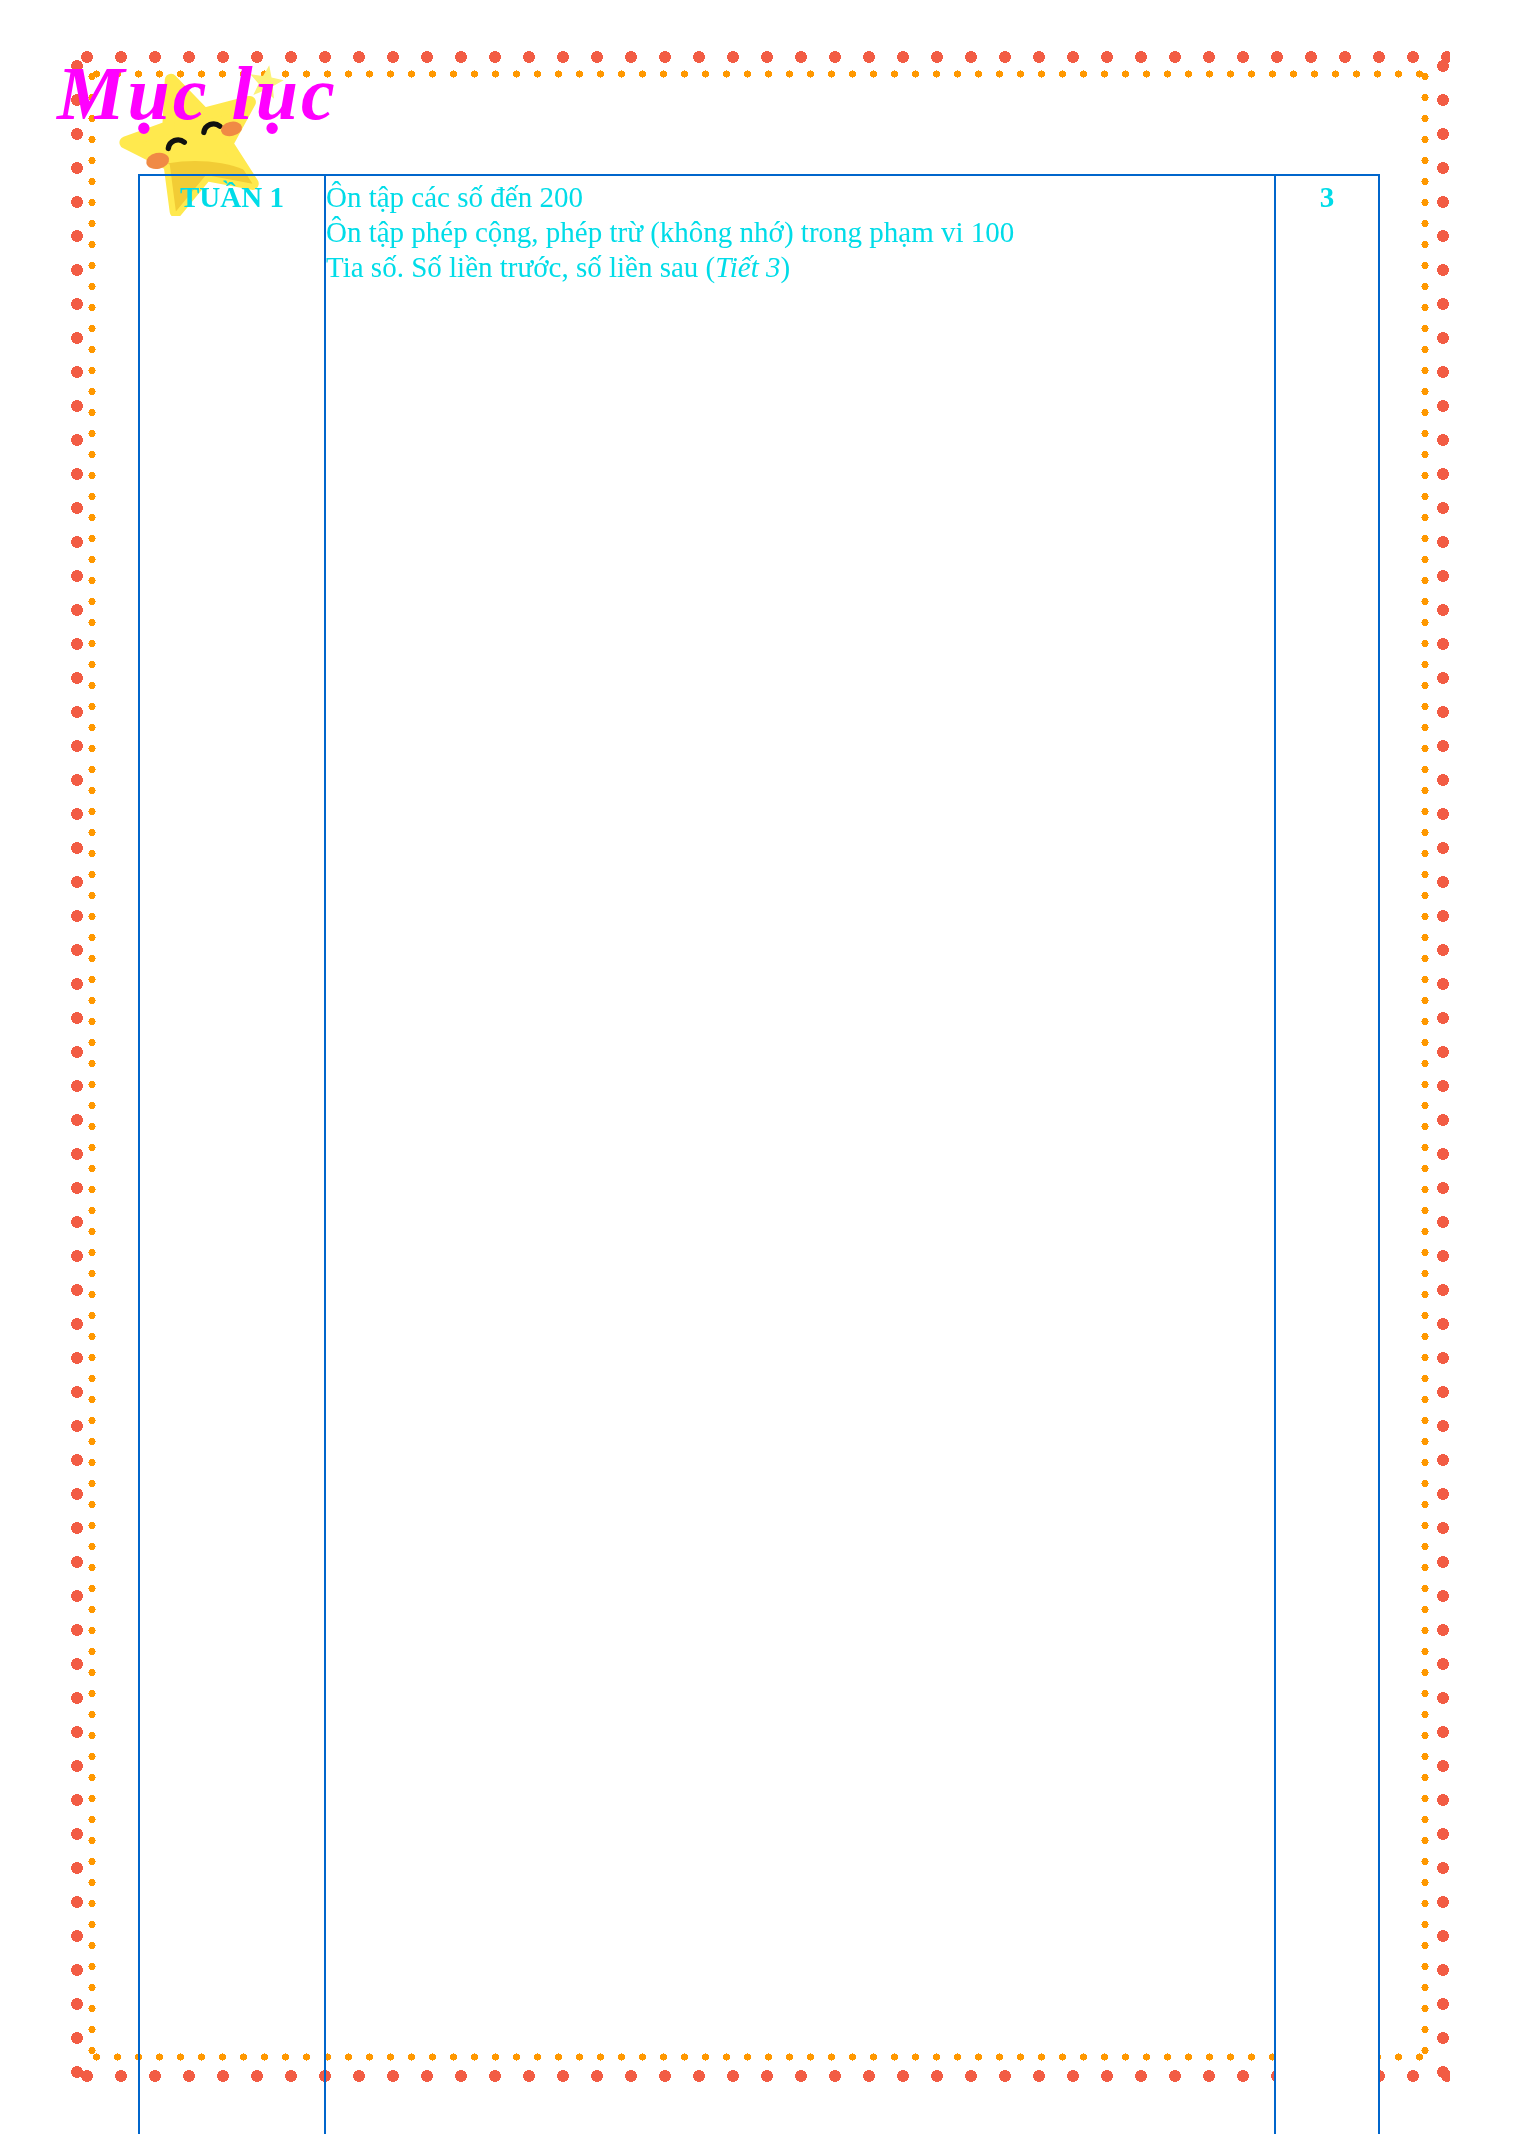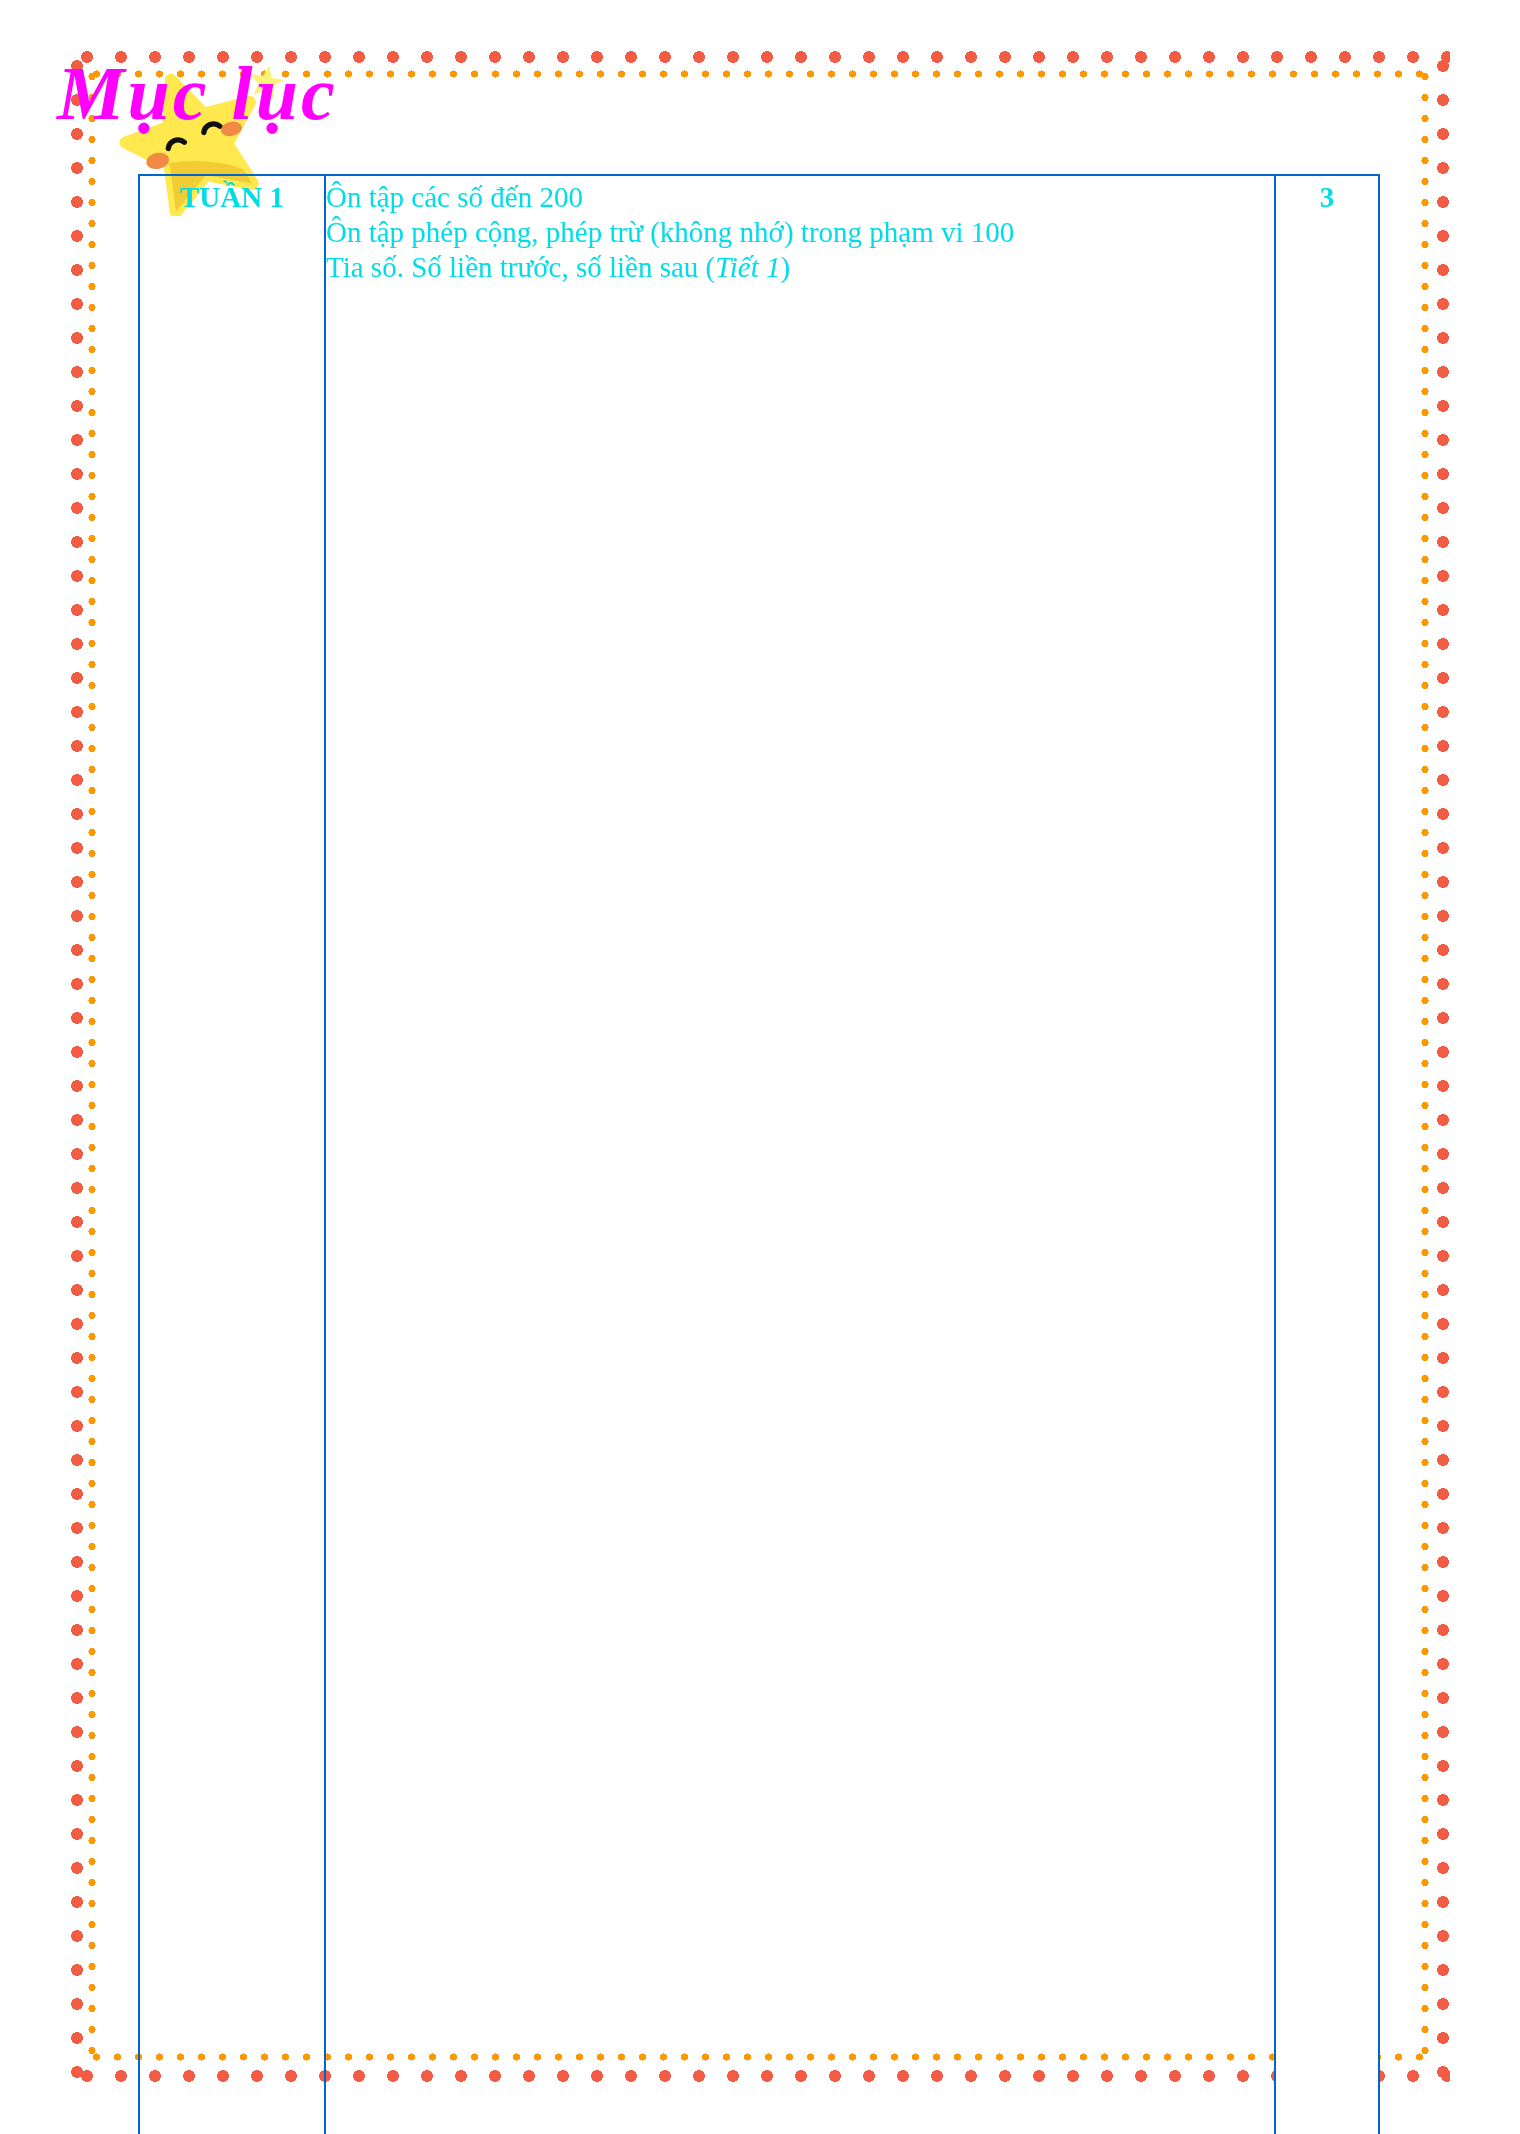--- a/index.html
+++ b/index.html
@@ -103,20 +103,20 @@
 
   <div class="title" style="color: rgb(255, 0, 255);">Mục lục</div>
 
   <table class="toc">
     <tbody>
         <tr>
           <td class="week" style="color: rgb(0, 220, 232);">TUẦN 1</td>
           <td class="content" style="color: rgb(0, 220, 232);">
             <div class="line">Ôn tập các số đến 200</div>
             <div class="line">Ôn tập phép cộng, phép trừ (không nhớ) trong phạm vi 100</div>
-            <div class="line">Tia số. Số liền trước, số liền sau (<i>Tiết 1</i>)</div>
+            <div class="line">Tia số. Số liền trước, số liền sau (<i>Tiết 3</i>)</div>
           </td>
           <td class="page" style="color: rgb(0, 220, 232);">3</td>
         </tr>
       </tbody>
   </table>
 
 </div>
 
 </body></html>

